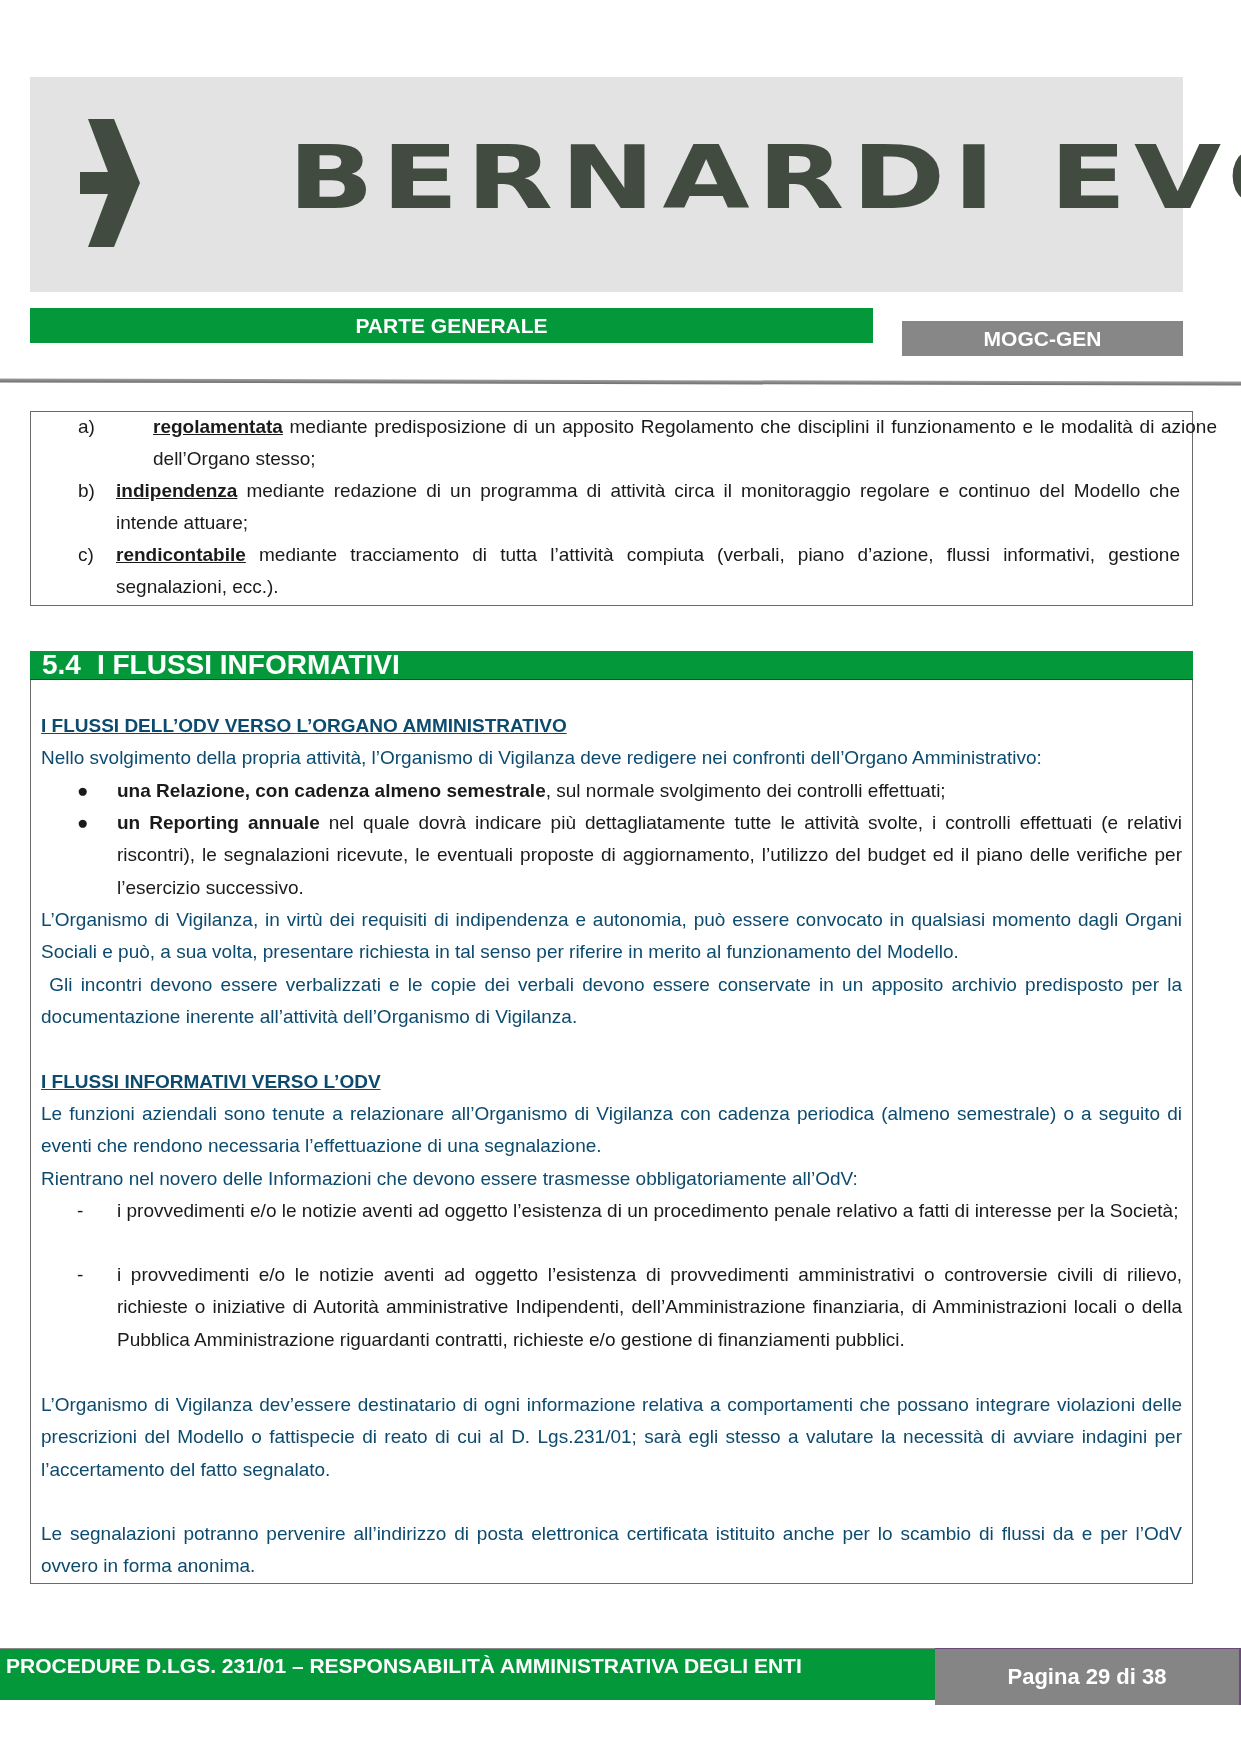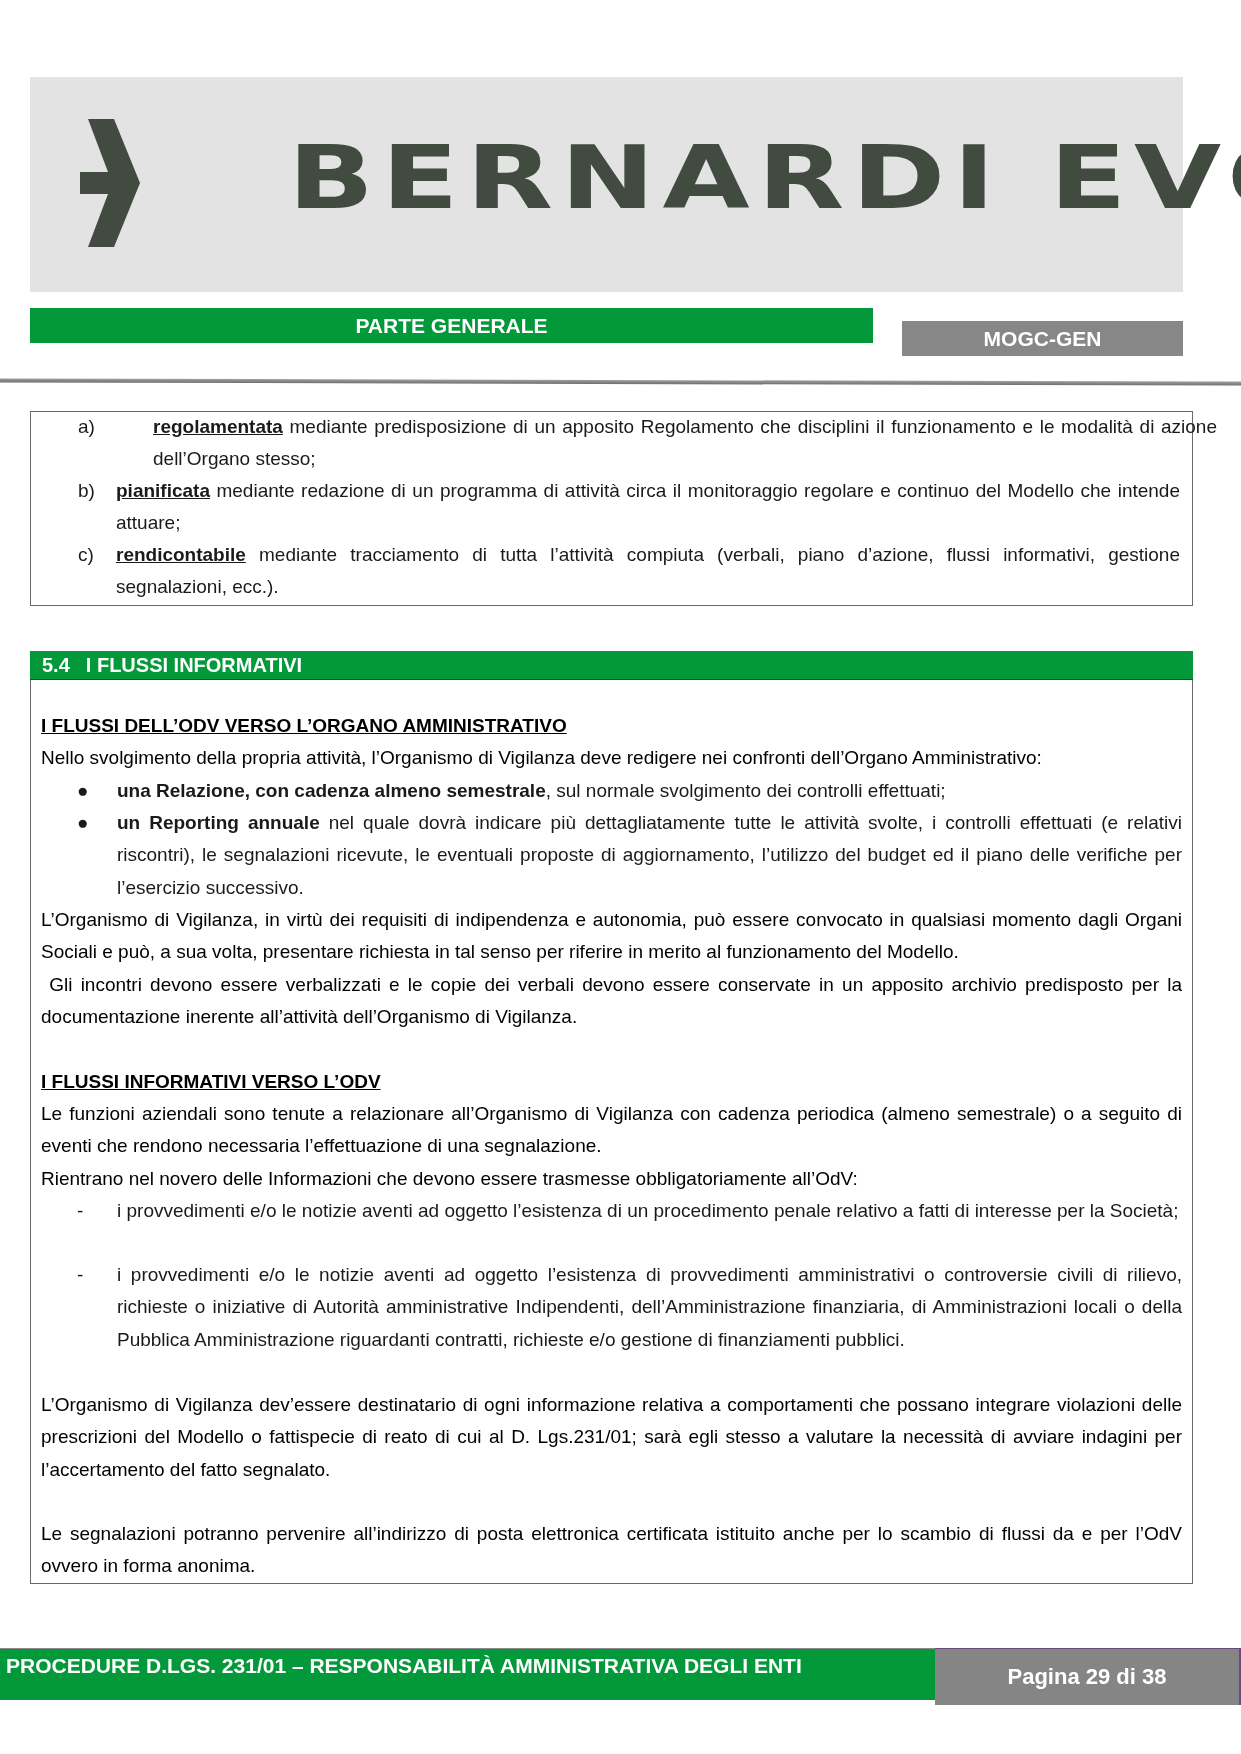--- a/index.html
+++ b/index.html
@@ -13,25 +13,25 @@
     .hdr-green { position: absolute; left: 30px; top: 308px; width: 843px; height: 35px; background: #03993a; color: #fff; font-weight: bold; font-size: 21px; display: flex; align-items: center; justify-content: center; }
     .hdr-grey { position: absolute; left: 902px; top: 321px; width: 281px; height: 35px; background: #878787; color: #fff; font-weight: bold; font-size: 21px; display: flex; align-items: center; justify-content: center; }
     .hdr-rule { position: absolute; left: 0; top: 380px; width: 1241px; height: 4px; background: linear-gradient(#a0a0a0, #6f6f6f); transform: skewY(0.15deg); }
 
     .box1 { position: absolute; left: 30px; top: 411px; width: 1163px; height: 195px; border: 1.5px solid #6a6a6a; padding: 0; }
     .lst { position: absolute; left: 48px; font-size: 19px; line-height: 32px; color: #1a1a1a; }
     .lst .lbl { position: absolute; left: 0; width: 30px; }
     .lst .txt { position: absolute; left: 68px; width: 1064px; text-align: justify; text-align-last: left; }
     .u { text-decoration: underline; font-weight: bold; }
 
-    .sec-bar { position: absolute; left: 30px; top: 651px; width: 1163px; height: 29px; background: #03993a; color: #fff; font-weight: bold; font-size: 20px; display: flex; align-items: center; padding-left: 12px; border-bottom: 1.5px solid #0a5a26; }
+    .sec-bar { position: absolute; left: 30px; top: 651px; width: 1163px; height: 29px; background: #03993a; color: #fff; font-weight: bold; font-size: 28px; display: flex; align-items: center; padding-left: 12px; border-bottom: 1.5px solid #0a5a26; }
     .sec-bar .num { margin-right: 16px; }
     .box2 { position: absolute; left: 30px; top: 680px; width: 1163px; height: 904px; border: 1.5px solid #6a6a6a; border-top: none; }
 
-    .p { position: absolute; left: 41px; width: 1141px; font-size: 19px; line-height: 32.3px; text-align: justify; color: #000000; }
+    .p { position: absolute; left: 41px; width: 1141px; font-size: 19px; line-height: 32.3px; text-align: justify; color: #0c4a6e; }
     .h-u { font-weight: bold; text-decoration: underline; }
     .b { font-weight: bold; }
     .item { position: absolute; left: 41px; width: 1141px; font-size: 19px; line-height: 32.3px; }
     .item .mk { position: absolute; left: 36px; width: 20px; }
     .item .tx { position: absolute; left: 76px; width: 1065px; text-align: justify; }
 
     .ftr-green { position: absolute; left: 0; top: 1648px; width: 935px; height: 52px; background: #03993a; color: #fff; font-weight: bold; font-size: 21px; padding: 5px 0 0 6px; border-top: 1.5px solid #8a8a8a; }
     .ftr-grey { position: absolute; left: 935px; top: 1648px; width: 306px; height: 57px; background: #858585; color: #fff; font-weight: bold; font-size: 22px; display: flex; align-items: center; justify-content: center; border-top: 1.5px solid #6a4a7a; border-right: 2px solid #6a4a7a; }
   </style>
 </head>
@@ -51,21 +51,21 @@
 <div class="hdr-grey">MOGC-GEN</div>
 <div class="hdr-rule"></div>
 
 <div class="box1"></div>
 <div class="lst" style="top:411px; left:78px;">
   <span class="lbl">a)</span>
   <div class="txt" style="left:38px;margin-left:37px;"><span class="u">regolamentata</span><span> mediante predisposizione di un apposito Regolamento che disciplini il funzionamento e le modalità di azione dell’Organo stesso;</span></div>
 </div>
 <div class="lst" style="top:475px; left:78px;">
   <span class="lbl">b)</span>
-  <div class="txt" style="left:38px;"><span class="u">pianificata</span><span> mediante redazione di un programma di attività circa il monitoraggio regolare e continuo del Modello che intende attuare;</span></div>
+  <div class="txt" style="left:38px;"><span class="u">indipendenza</span><span> mediante redazione di un programma di attività circa il monitoraggio regolare e continuo del Modello che intende attuare;</span></div>
 </div>
 <div class="lst" style="top:539px; left:78px;">
   <span class="lbl">c)</span>
   <div class="txt" style="left:38px;"><span class="u">rendicontabile</span><span> mediante tracciamento di tutta l’attività compiuta (verbali, piano d’azione, flussi informativi, gestione segnalazioni, ecc.).</span></div>
 </div>
 
 <div class="sec-bar">
   <span class="num">5.4</span>
   <span>I FLUSSI INFORMATIVI</span>
 </div>

